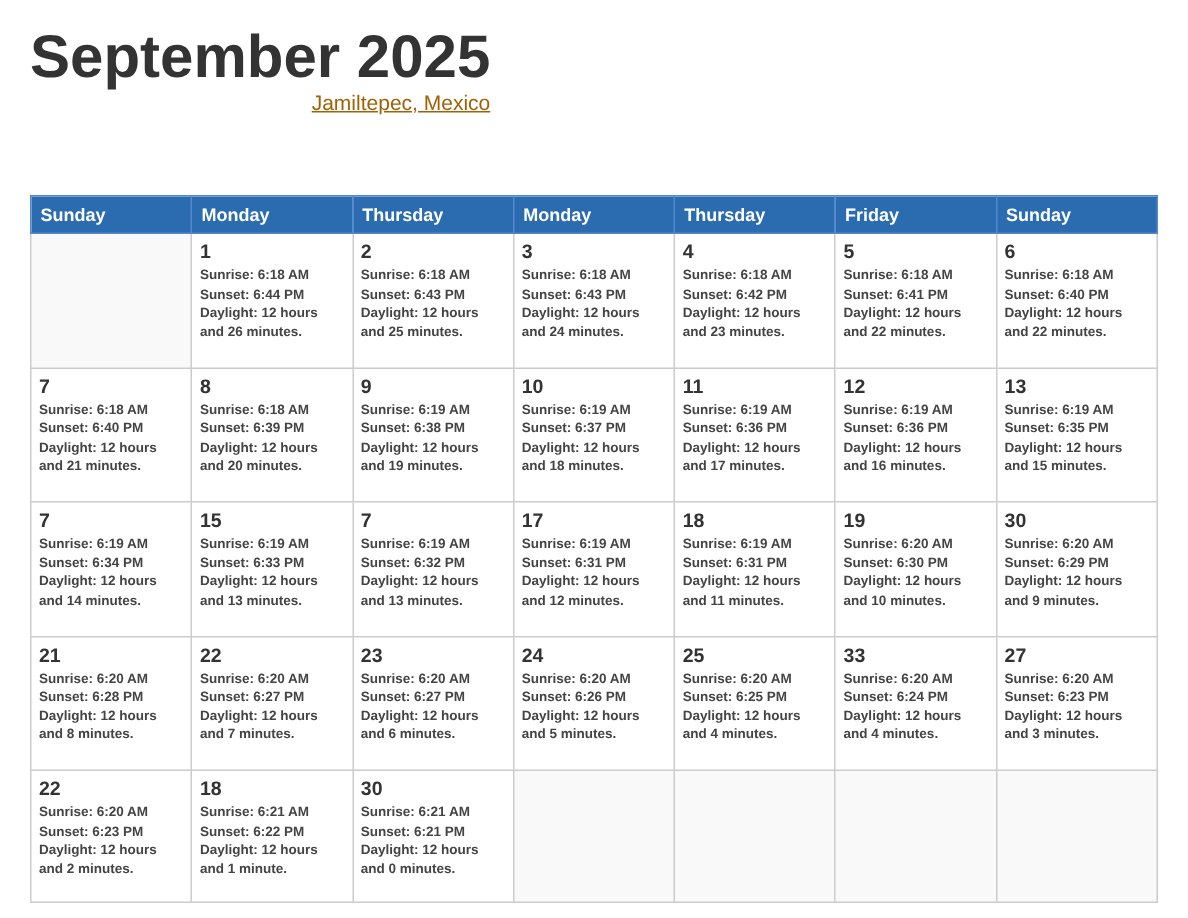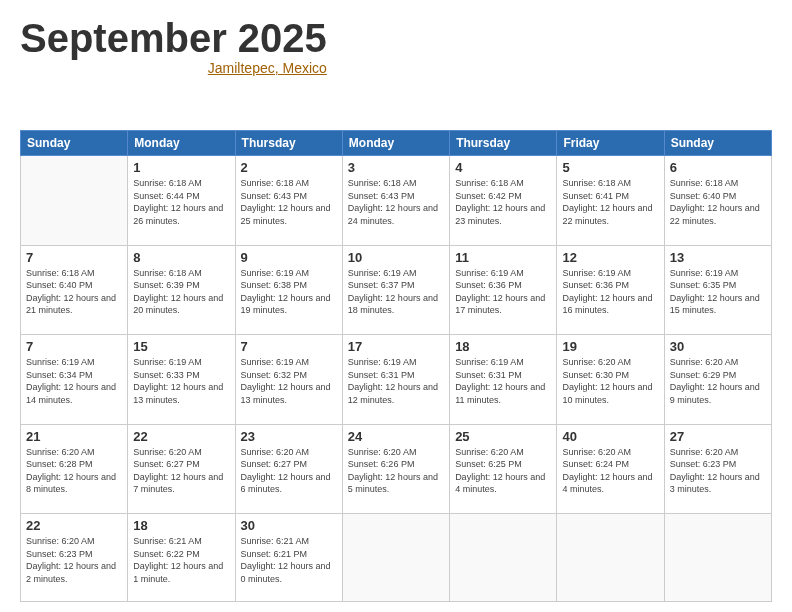--- a/index.html
+++ b/index.html
@@ -82,20 +82,21 @@
       font-size: 13px;
       font-weight: bold;
       color: #333;
       display: block;
       margin-bottom: 2px;
     }
     .cell-info {
       font-size: 9px;
       color: #444;
       line-height: 1.4;
+      font-weight: bold;
     }
     .empty-cell {
       background: #f9f9f9;
     }
     .last-row td {
       height: 72px;
     }
   </style>
 </head>
 <body>
@@ -223,21 +224,21 @@
         </td>
           <td>
           <span class="cell-date">24</span>
           <span class="cell-info">Sunrise: 6:20 AM<br>Sunset: 6:26 PM<br>Daylight: 12 hours and 5 minutes.</span>
         </td>
           <td>
           <span class="cell-date">25</span>
           <span class="cell-info">Sunrise: 6:20 AM<br>Sunset: 6:25 PM<br>Daylight: 12 hours and 4 minutes.</span>
         </td>
           <td>
-          <span class="cell-date">40</span>
+          <span class="cell-date">33</span>
           <span class="cell-info">Sunrise: 6:20 AM<br>Sunset: 6:24 PM<br>Daylight: 12 hours and 4 minutes.</span>
         </td>
           <td>
           <span class="cell-date">27</span>
           <span class="cell-info">Sunrise: 6:20 AM<br>Sunset: 6:23 PM<br>Daylight: 12 hours and 3 minutes.</span>
         </td>
         </tr>
         <tr class="last-row">
           <td>
           <span class="cell-date">22</span>

